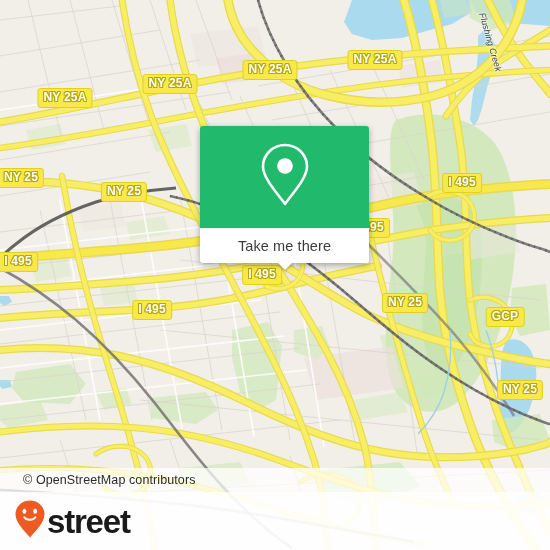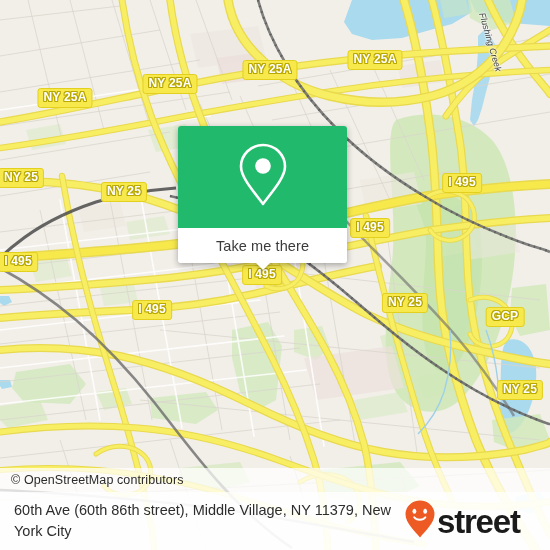--- a/index.html
+++ b/index.html
@@ -66,33 +66,33 @@
   #attribution {
     position: absolute;
     left: 0;
     top: 468px;
     width: 550px;
     height: 24px;
     background: rgba(255,255,255,0.72);
     display: flex;
     align-items: center;
     box-sizing: border-box;
-    padding-left: 11px;
+    padding-left: 23px;
   }
   #attribution .txt {
     font-family: "Liberation Sans", sans-serif;
     font-size: 12.5px;
     color: #2b2b2b;
     letter-spacing: 0.1px;
   }
 
   
   #popup {
     position: absolute;
-    left: 178px;
+    left: 200px;
     top: 126px;
     width: 169px;
     border-radius: 3px;
     box-shadow: 0 2px 6px rgba(0,0,0,0.32);
     overflow: visible;
     z-index: 30;
   }
   #popup-green {
     height: 102px;
     background: #21b96b;
@@ -437,24 +437,20 @@
       <span class="cta">Take me there</span>
       <span id="popup-tail"></span>
     </div>
   </div>
 
   <div id="attribution">
     <span class="txt">© OpenStreetMap contributors</span>
   </div>
 
   <div id="footer">
-    <div id="footer-address">
-      <span>60th Ave (60th 86th street), Middle Village, NY</span>
-      <span>11379, New York City</span>
-    </div>
     <div id="brand">
       <span id="brand-pin">
         <svg width="32" height="40" viewBox="0 0 32 40" aria-hidden="true">
           <path d="M16 1.5 C7.6 1.5 1.5 8 1.5 15.2 C1.5 24 11 32.2 16 38.5 C21 32.2 30.5 24 30.5 15.2 C30.5 8 24.4 1.5 16 1.5 Z" fill="#ee5a24"></path>
           <ellipse cx="10.4" cy="12.2" rx="1.9" ry="2.5" fill="#ffffff"></ellipse>
           <ellipse cx="21.2" cy="12.2" rx="1.9" ry="2.5" fill="#ffffff"></ellipse>
           <path d="M10.2 18.2 C12.4 21.6 19.2 21.6 21.4 18.2" fill="none" stroke="#ffffff" stroke-width="1.9" stroke-linecap="round"></path>
         </svg>
       </span>
       <span id="brand-word">street</span>

